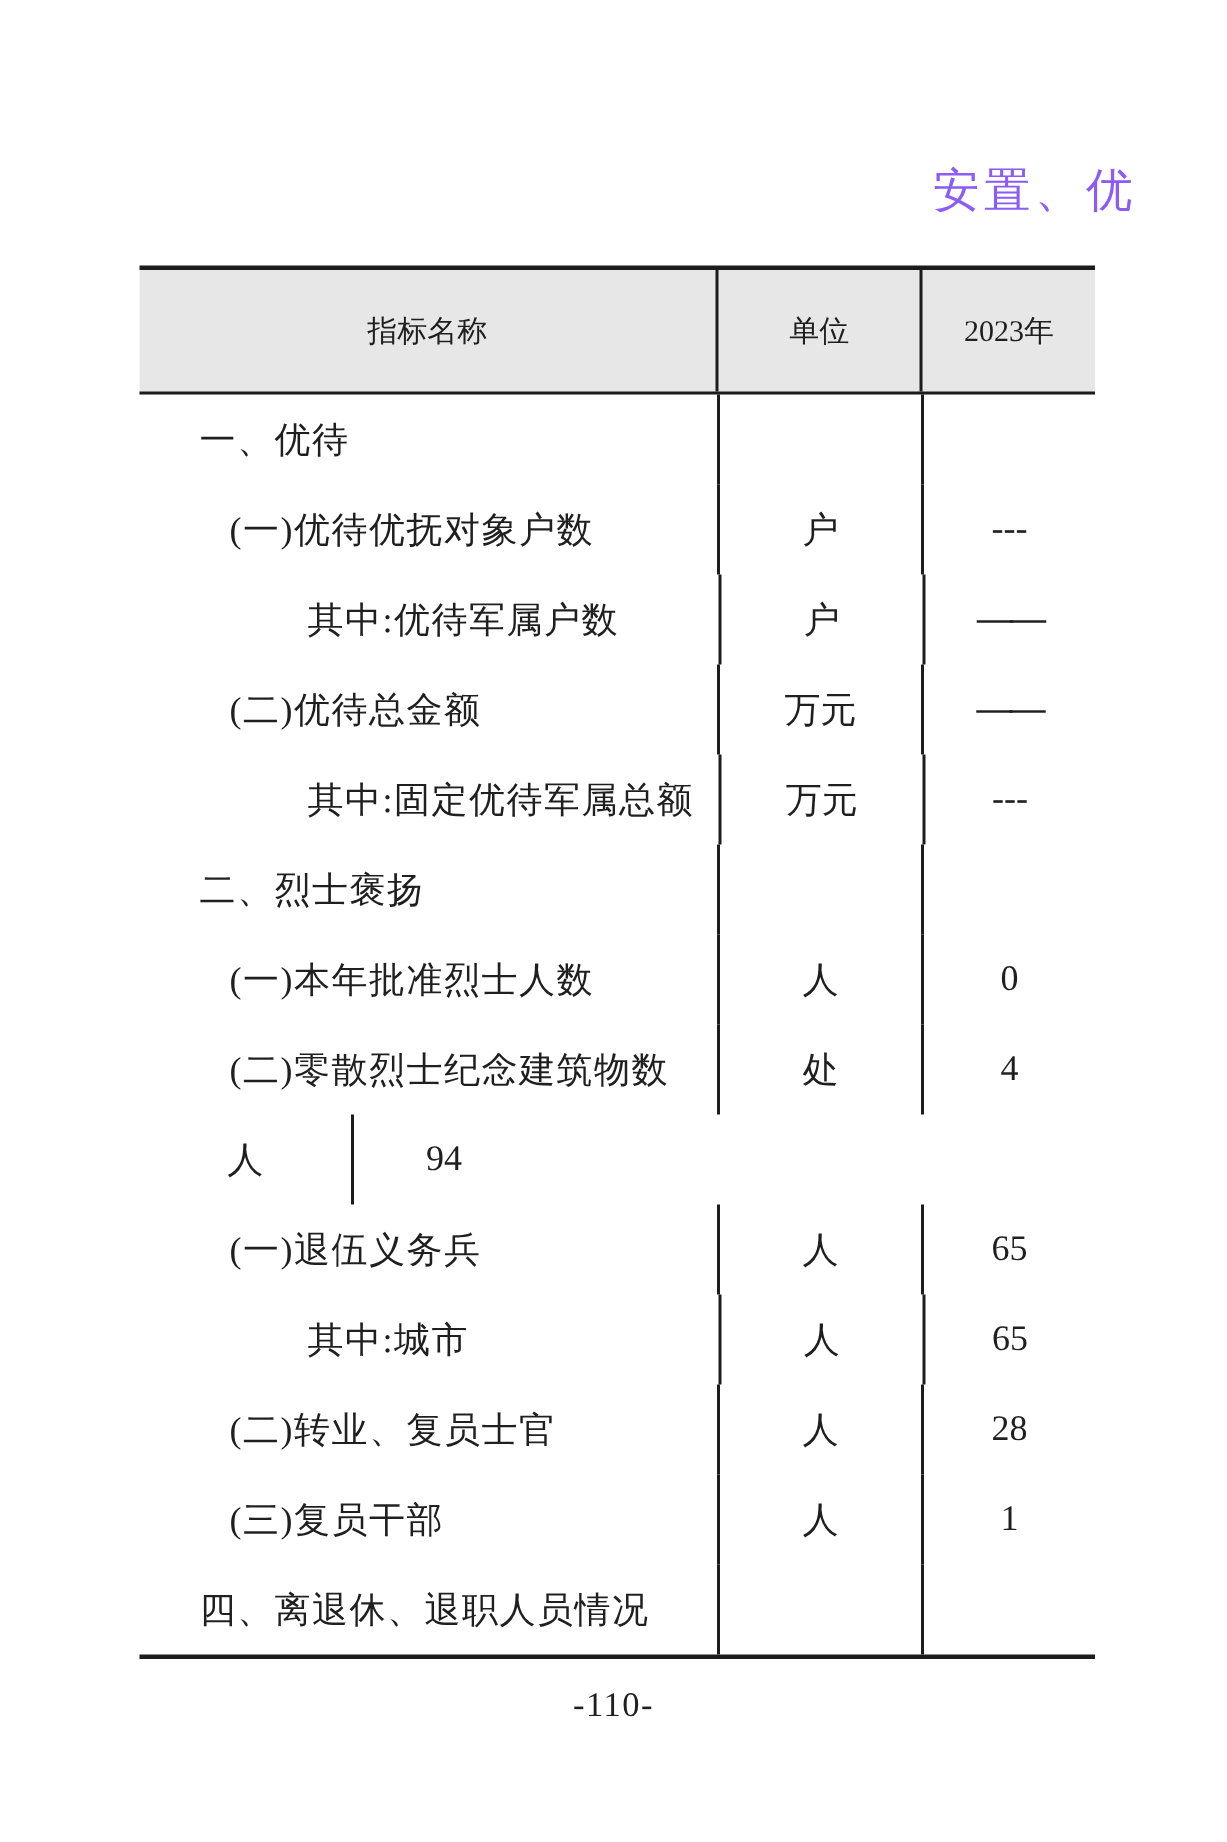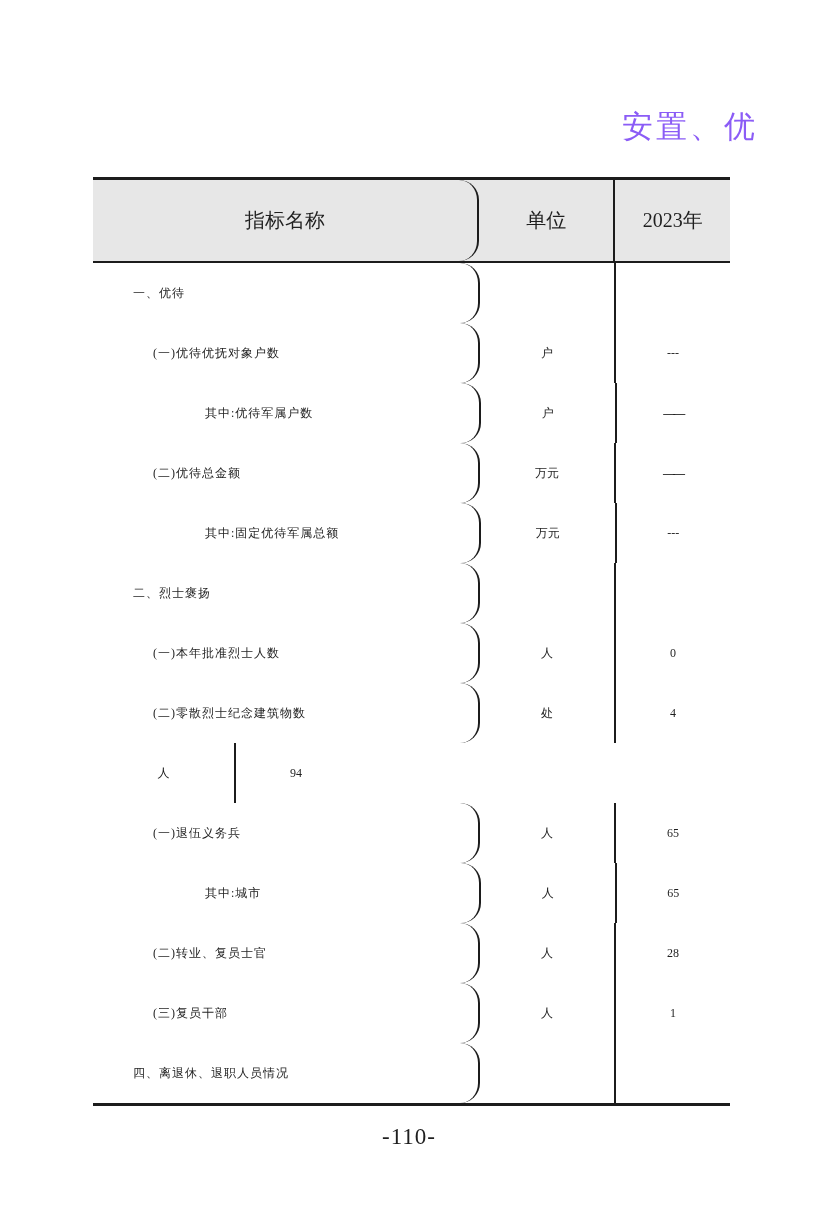--- a/index.html
+++ b/index.html
@@ -35,29 +35,29 @@
   .thead {
     display: flex;
     height: 81px;
     background: #e7e7e7;
     border-bottom: 2px solid #1c1c1c;
     font-size: 20px;
   }
   .trow {
     display: flex;
     height: 60px;
-    font-size: 12px;
+    font-size: 24px;
   }
   .cell {
     box-sizing: border-box;
     height: 100%;
     display: flex;
     align-items: center;
   }
-  .c1 { width: 404px; border-right: 2px solid #1c1c1c; border-radius: 20px; }
+  .c1 { width: 404px; border-right: 2px solid #1c1c1c; }
   .c2 { width: 143px; border-right: 2px solid #1c1c1c; justify-content: center; }
   .c3 { width: 120px; justify-content: center; border-radius: 31px; }
   .thead .c1 { justify-content: center; }
   .name { letter-spacing: 1px; }
   .indent-0 { padding-left: 40px; }
   .indent-1 { padding-left: 60px; }
   .indent-2 { padding-left: 112px; }
   .val.thick-dash { letter-spacing: -2px; font-weight: bold; }
   .page-number {
     position: absolute;

